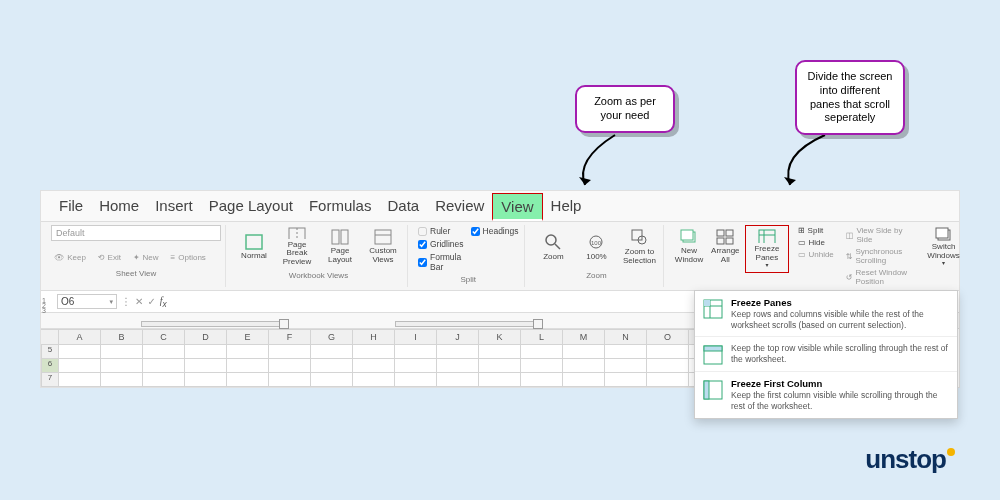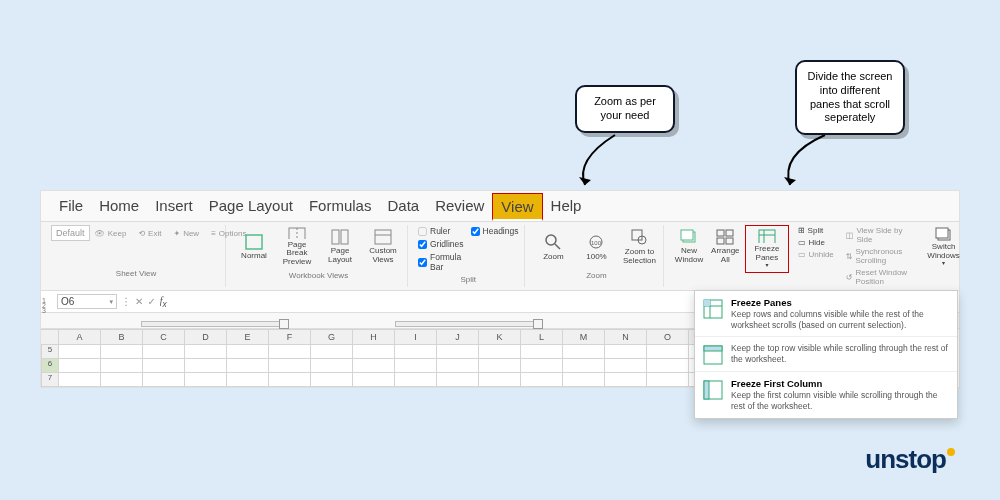--- a/index.html
+++ b/index.html
@@ -1,33 +1,33 @@
 <!DOCTYPE html>
 <html><head>
 <meta charset="utf-8">
 <style>
 *{box-sizing:border-box;margin:0;padding:0;font-family:"Segoe UI",Arial,sans-serif}
 body{background:#dcebf7;width:1000px;height:500px;position:relative;overflow:hidden}
 .excel{position:absolute;left:40px;top:190px;width:920px;background:#f9f9f9;border:1px solid #e0e0e0;font-size:10px;color:#444}
 .tabs{display:flex;gap:0;padding:2px 10px 0 10px;background:#f9f9f9;font-size:15px}
 .tab{padding:4px 8px;cursor:pointer;color:#444}
-.tab.active{border:1px solid #c00;border-bottom:2px solid #fff;background:#eab308}
+.tab.active{border:1px solid #c00;border-bottom:2px solid #fff;background:#86efac}
 .ribbon{display:flex;background:#f5f5f5;border-top:1px solid #ddd;border-bottom:1px solid #ddd;padding:3px 6px;gap:4px}
 .group{display:flex;flex-direction:column;align-items:center;padding:0 4px;border-right:1px solid #e3e3e3}
 .group:last-child{border-right:none}
 .group-body{display:flex;align-items:flex-start;gap:3px;min-height:42px}
 .group-label{font-size:8px;color:#777;margin-top:2px;text-align:center}
 .bigbtn{display:flex;flex-direction:column;align-items:center;justify-content:center;width:40px;height:44px;font-size:8px;text-align:center;color:#444;cursor:pointer;padding:2px;line-height:1.1}
 .bigbtn svg{margin-bottom:2px}
 .smallbtn{display:flex;align-items:center;gap:3px;font-size:8px;color:#999;padding:1px 3px;cursor:pointer}
 .smallbtn.en{color:#444}
 .chk{display:flex;align-items:center;gap:3px;font-size:8.5px;color:#444;padding:1px 2px}
 .chk input{width:9px;height:9px}
 .col{display:flex;flex-direction:column;gap:1px;justify-content:space-between}
-.sheetview-top{display:flex;flex-direction:row;gap:2px;width:170px}
+.sheetview-top{display:flex;flex-direction:column;gap:11px;width:170px}
 .svdrop{border:1px solid #ccc;background:#fff;padding:2px 4px;font-size:9px;color:#999;width:100%}
 .svbtns{display:flex;gap:6px}
 .fp-active{border:1px solid #c00;padding:1px}
 .formula-bar{display:flex;align-items:center;background:#fff;border-bottom:1px solid #ddd;padding:2px 16px;gap:4px;font-size:10px}
 .name-box{border:1px solid #ccc;width:60px;padding:1px 3px;display:flex;justify-content:space-between;align-items:center}
 .fx-input{flex:1;border:none;outline:none;padding:1px 4px}
 .sheet{background:#fff;position:relative}
 .hdr-row{display:flex}
 .hdr-cell{border:1px solid #d4d4d4;border-left:none;background:#f0f0f0;font-size:9px;text-align:center;padding:2px 0;width:42px;color:#555}
 .hdr-cell.rowh{width:18px}
@@ -38,21 +38,21 @@
 .splitbar{position:absolute;top:8px;height:6px;background:#eee;border:1px solid #bbb;width:140px}
 .splitknob{position:absolute;top:6px;width:10px;height:10px;background:#f5f5f5;border:1px solid #999}
 .rowlabels{position:absolute;left:42px;top:298px;display:flex;flex-direction:column;font-size:7px;color:#777}
 .rowlabels span{height:5px;line-height:5px}
 .dropdown{position:absolute;left:694px;top:290px;width:264px;background:#fff;border:1px solid #ccc;box-shadow:0 4px 10px rgba(0,0,0,.18);font-size:9px;z-index:10}
 .dd-item{display:flex;gap:8px;padding:6px 8px;border-bottom:1px solid #eee;cursor:pointer}
 .dd-item:last-child{border-bottom:none}
 .dd-icon{flex:0 0 20px;margin-top:2px}
 .dd-text b{font-size:9.5px;display:block;margin-bottom:1px}
 .dd-text span{font-size:8.5px;color:#555;line-height:1.25;display:block}
-.callout{position:absolute;background:#fff;border:2px solid #0f172a;border-radius:10px;padding:8px 10px;font-size:11px;text-align:center;box-shadow:4px 4px 0 rgba(0,0,0,.25);line-height:1.25;z-index:20}
+.callout{position:absolute;background:#fff;border:2px solid #a21caf;border-radius:10px;padding:8px 10px;font-size:11px;text-align:center;box-shadow:4px 4px 0 rgba(0,0,0,.25);line-height:1.25;z-index:20}
 .callout.c1{left:575px;top:85px;width:100px}
 .callout.c2{left:795px;top:60px;width:110px}
 .arrow{position:absolute;z-index:19}
 .logo{position:absolute;right:45px;bottom:25px;font-weight:800;font-size:26px;color:#0b2e5b;letter-spacing:-1px}
 .logo .dot{display:inline-block;width:8px;height:8px;border-radius:50%;background:#f5b400;vertical-align:top;margin-left:1px;margin-top:4px}
 </style>
 </head>
 <body>
 
 <div class="callout c1">Zoom as per your need</div>

